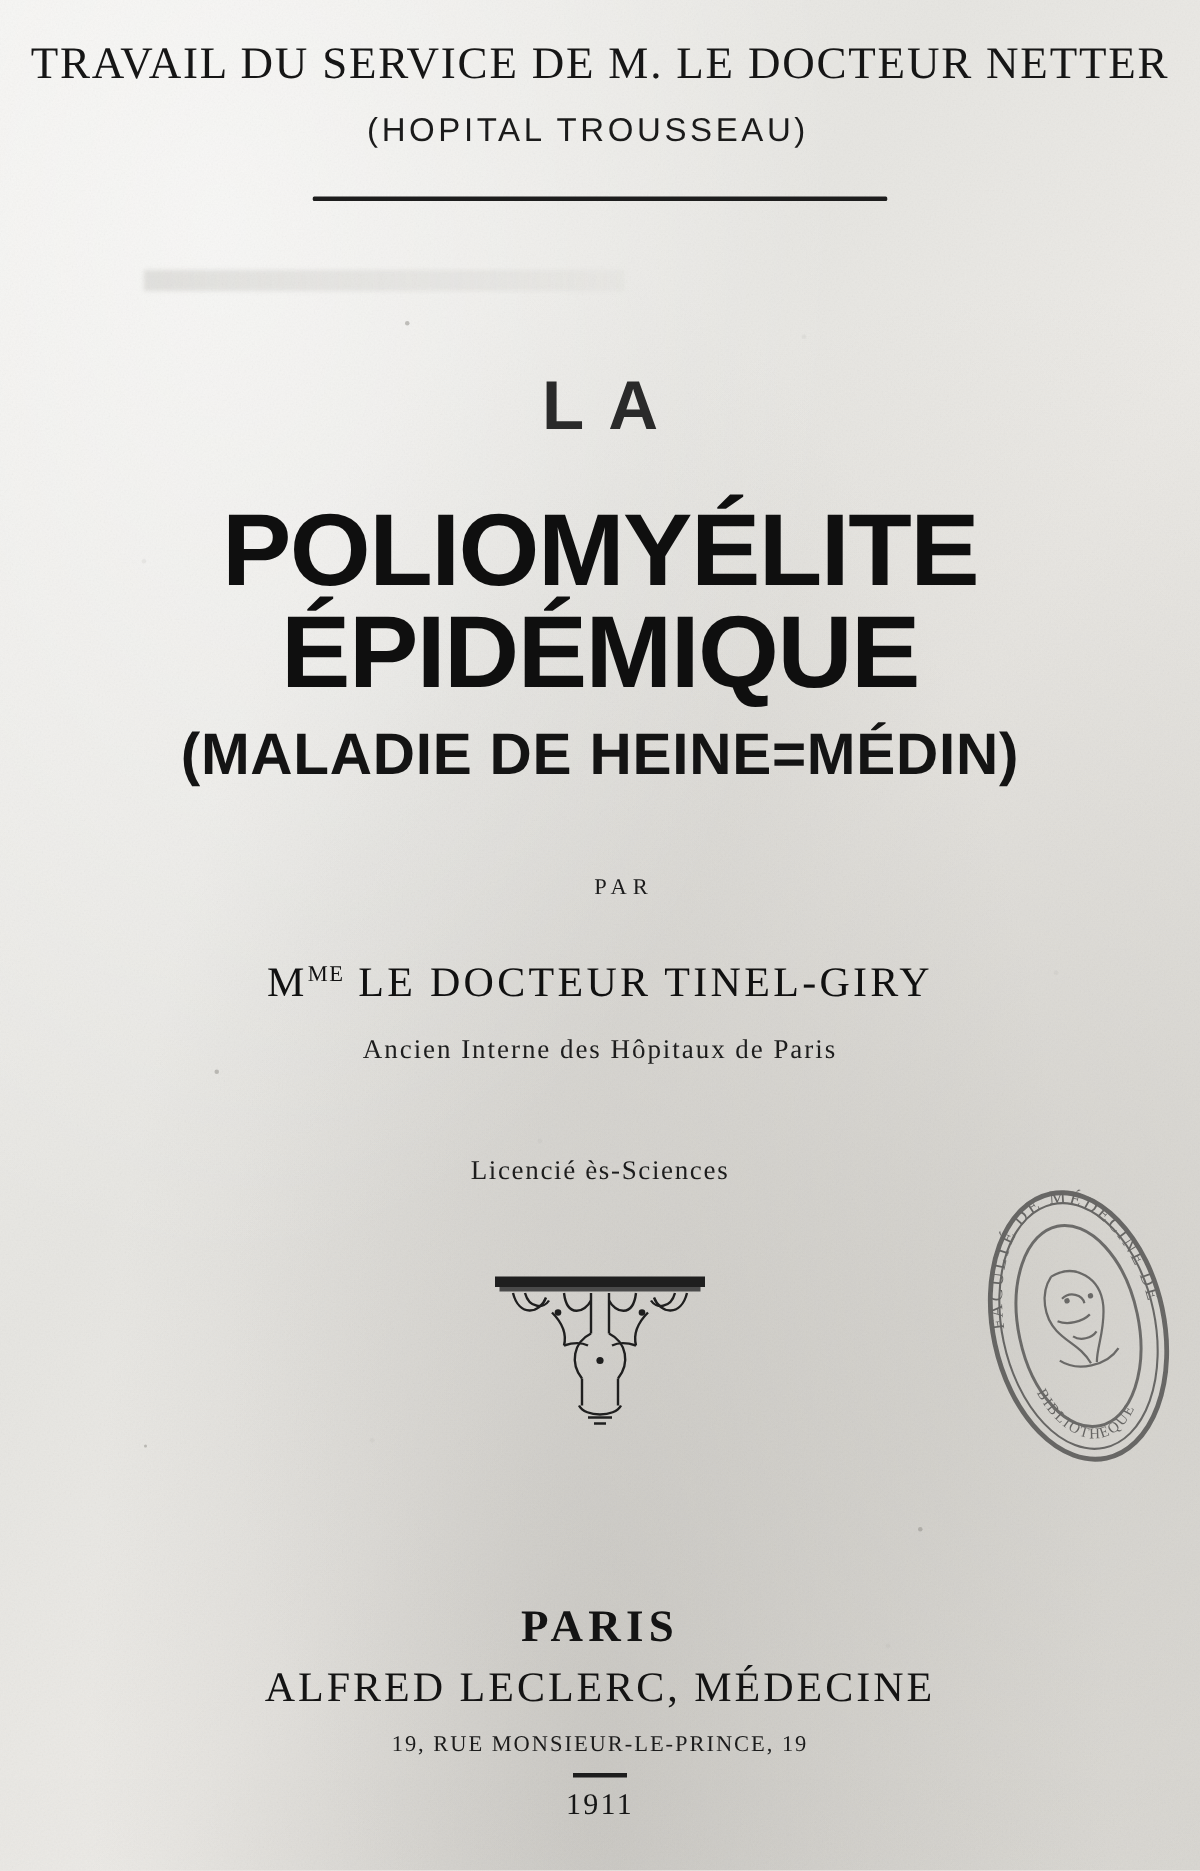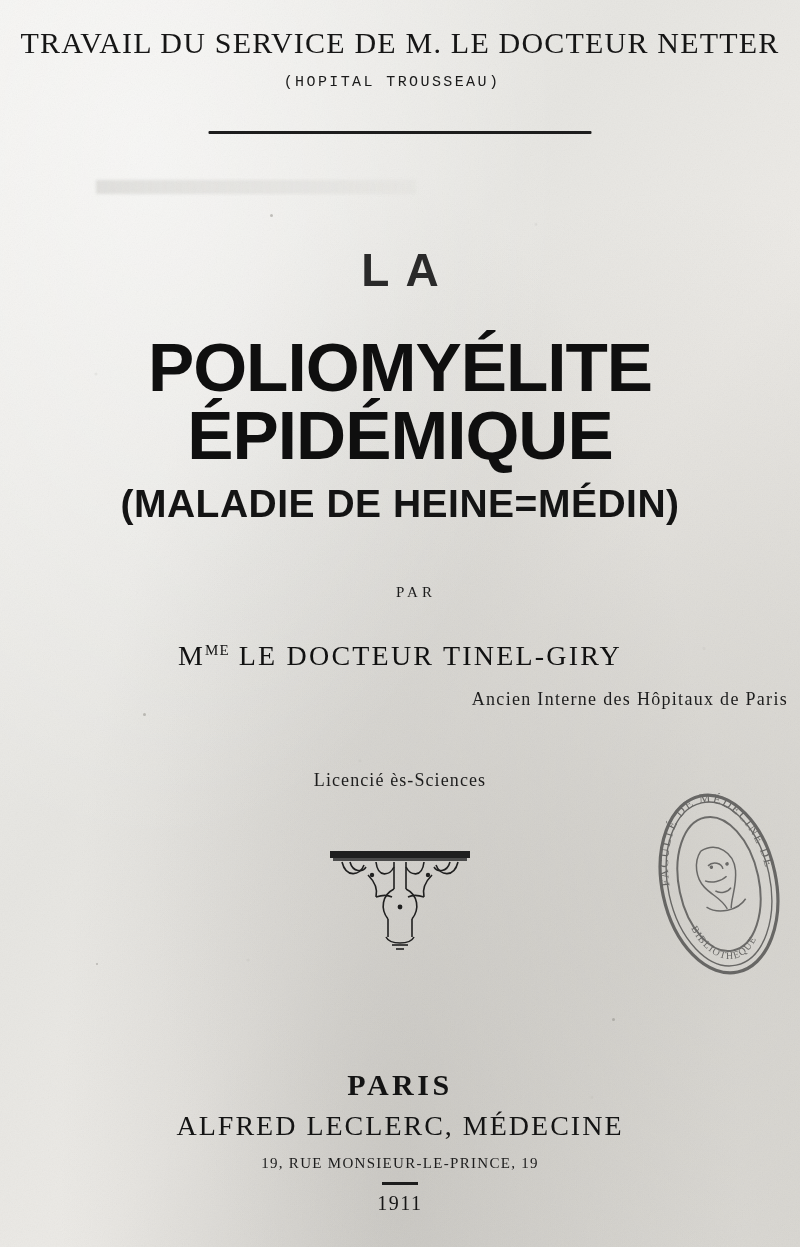--- a/index.html
+++ b/index.html
@@ -66,22 +66,22 @@
     letter-spacing: 1.2px;
     color: #161616;
     white-space: nowrap;
   }
 
   .hospital-line {
     position: absolute;
     top: 74px;
     left: 0;
     right: 16px;
-    font-family: Liberation Mono, monospace;
-    font-size: 15px;
+    font-family: Liberation Sans, sans-serif;
+    font-size: 22px;
     letter-spacing: 2.4px;
     color: #1b1b1b;
   }
 
   .rule {
     position: absolute;
     top: 131px;
     left: 50%;
     transform: translateX(-50%);
     width: 383px;
@@ -154,26 +154,25 @@
   .author .sup {
     font-size: 15px;
     vertical-align: super;
     letter-spacing: 1px;
   }
 
   .credential-1 {
     position: absolute;
     top: 689px;
     left: 0;
-    right: 12px;
+    right: 0;
     font-family: "Liberation Serif", serif;
     font-size: 18px;
     letter-spacing: 1.3px;
     color: #1d1d1d;
-    text-align: right;
   }
 
   .credential-2 {
     position: absolute;
     top: 722px;
     left: 0;
     right: 0;
     font-family: "Liberation Serif", serif;
     font-size: 18px;
     letter-spacing: 1.1px;

